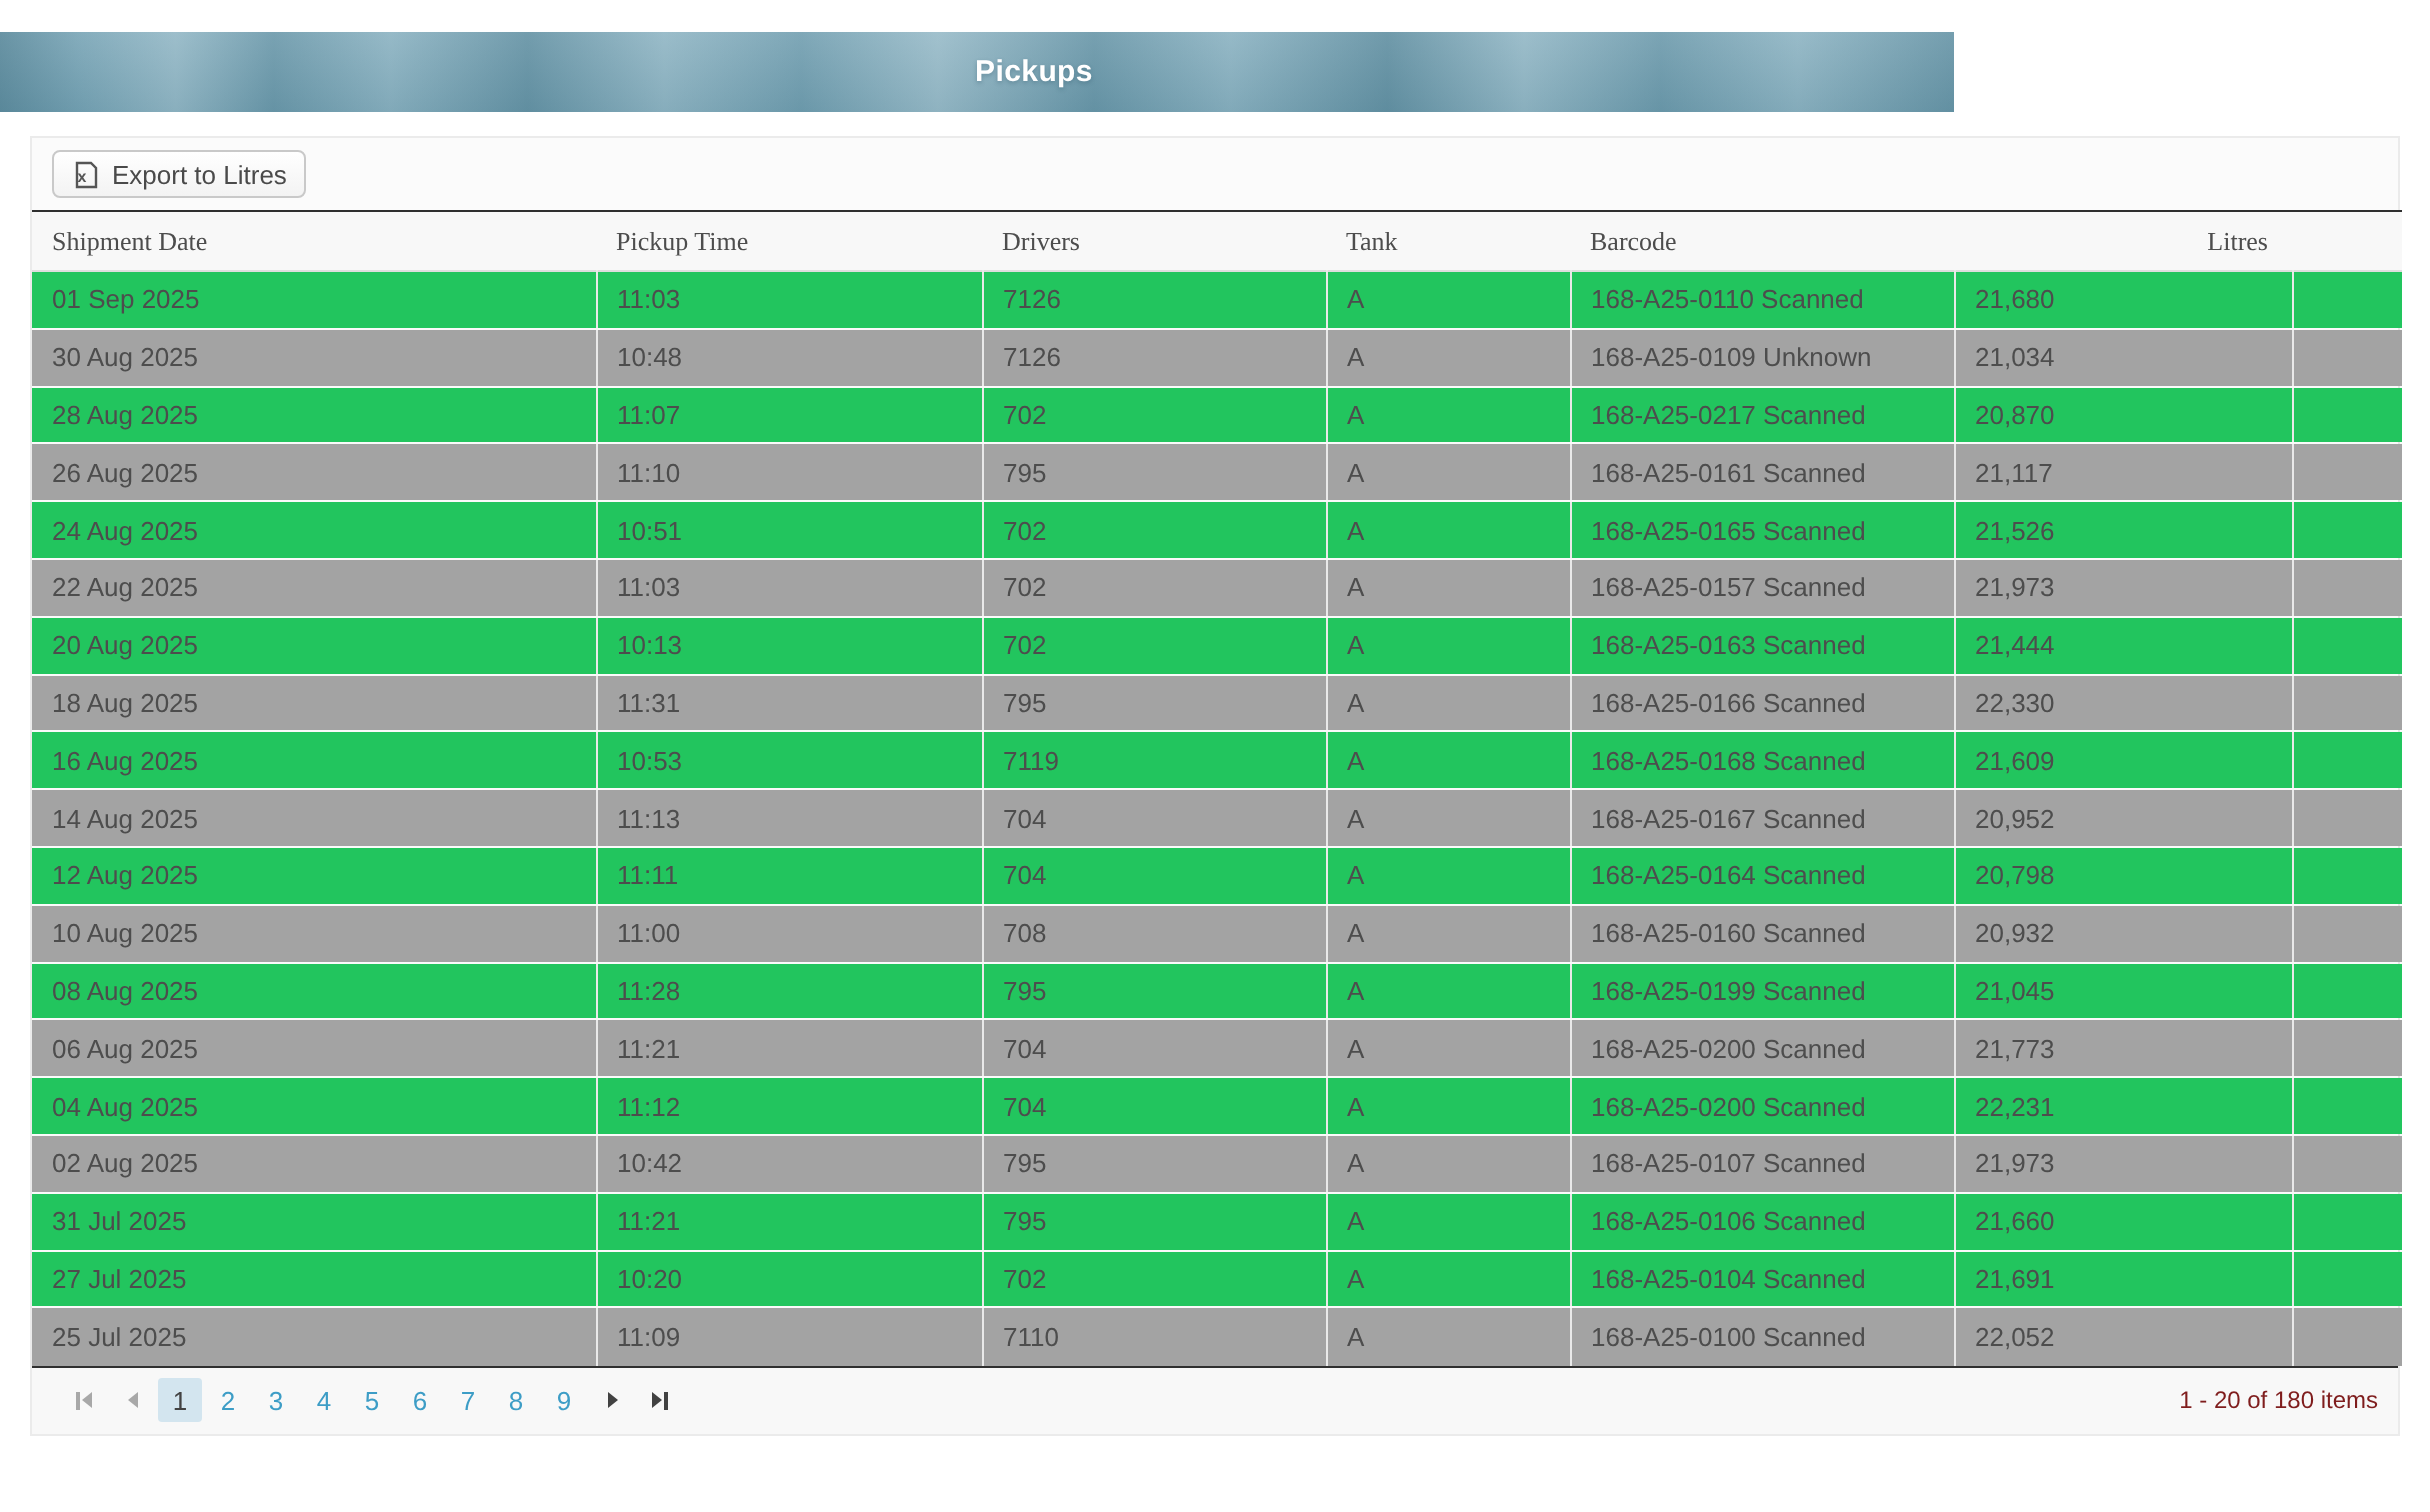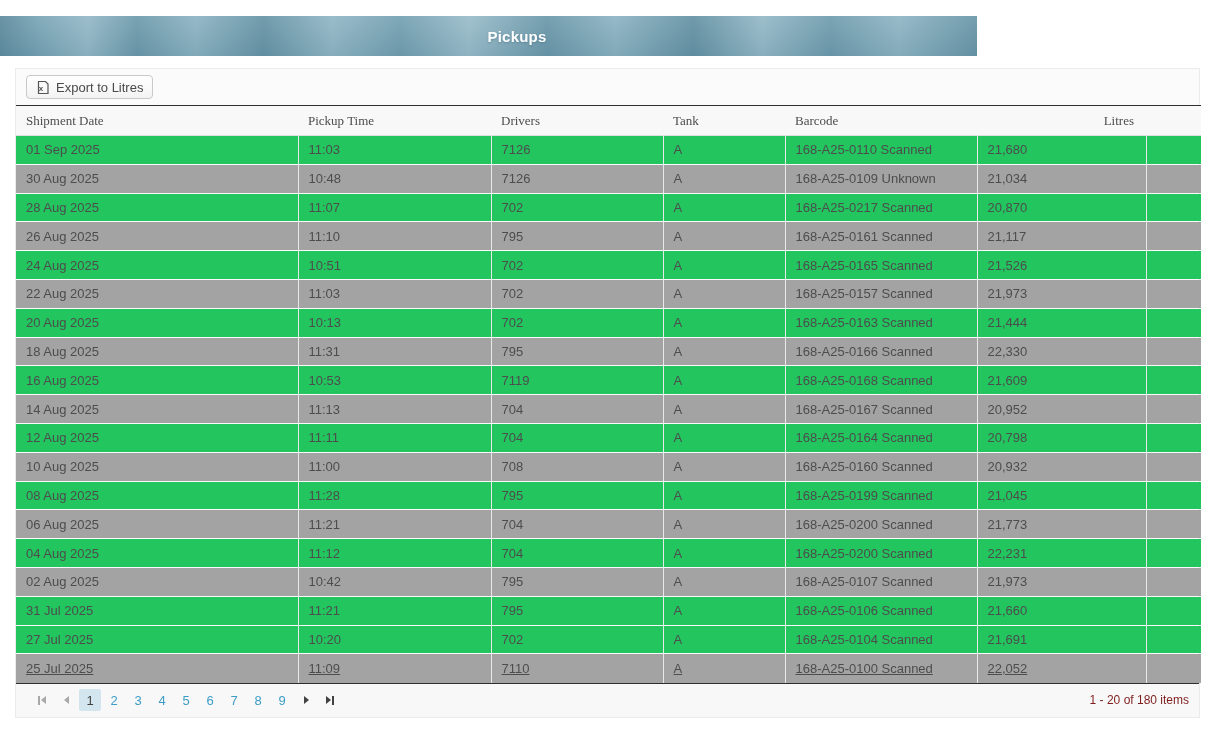--- a/index.html
+++ b/index.html
@@ -57,21 +57,21 @@
   thead th.num { text-align:right; }
   thead th.filler { cursor:default; }
   tbody tr { height:28.8px; background:#22c55e; }
   tbody tr.alt { background:#a3a3a3; }
   tbody td {
     font-size:13px; color:#4d4d4d; padding:0 10px; white-space:nowrap;
     overflow:hidden; border-left:1px solid #e9e9e9;
     border-bottom:1px solid rgba(0,0,0,0.02);
   }
   tbody td:first-child { border-left:none; }
-  tbody tr:last-child td { border-bottom:none;text-decoration:underline; }
+  tbody tr:last-child td { border-bottom:none; }
   .grid-bottom-rule { height:0; border-bottom:1px solid #2f2f2f; }
 
   
   .pager {
     height:34px; background:#f8f8f8; border-bottom:1px solid #ebebeb;
     display:flex; align-items:center; padding:0 8px 0 14px; position:relative;
   }
   .pg-btn {
     min-width:22px; height:22px; margin:0 1px;
     display:inline-flex; align-items:center; justify-content:center;

